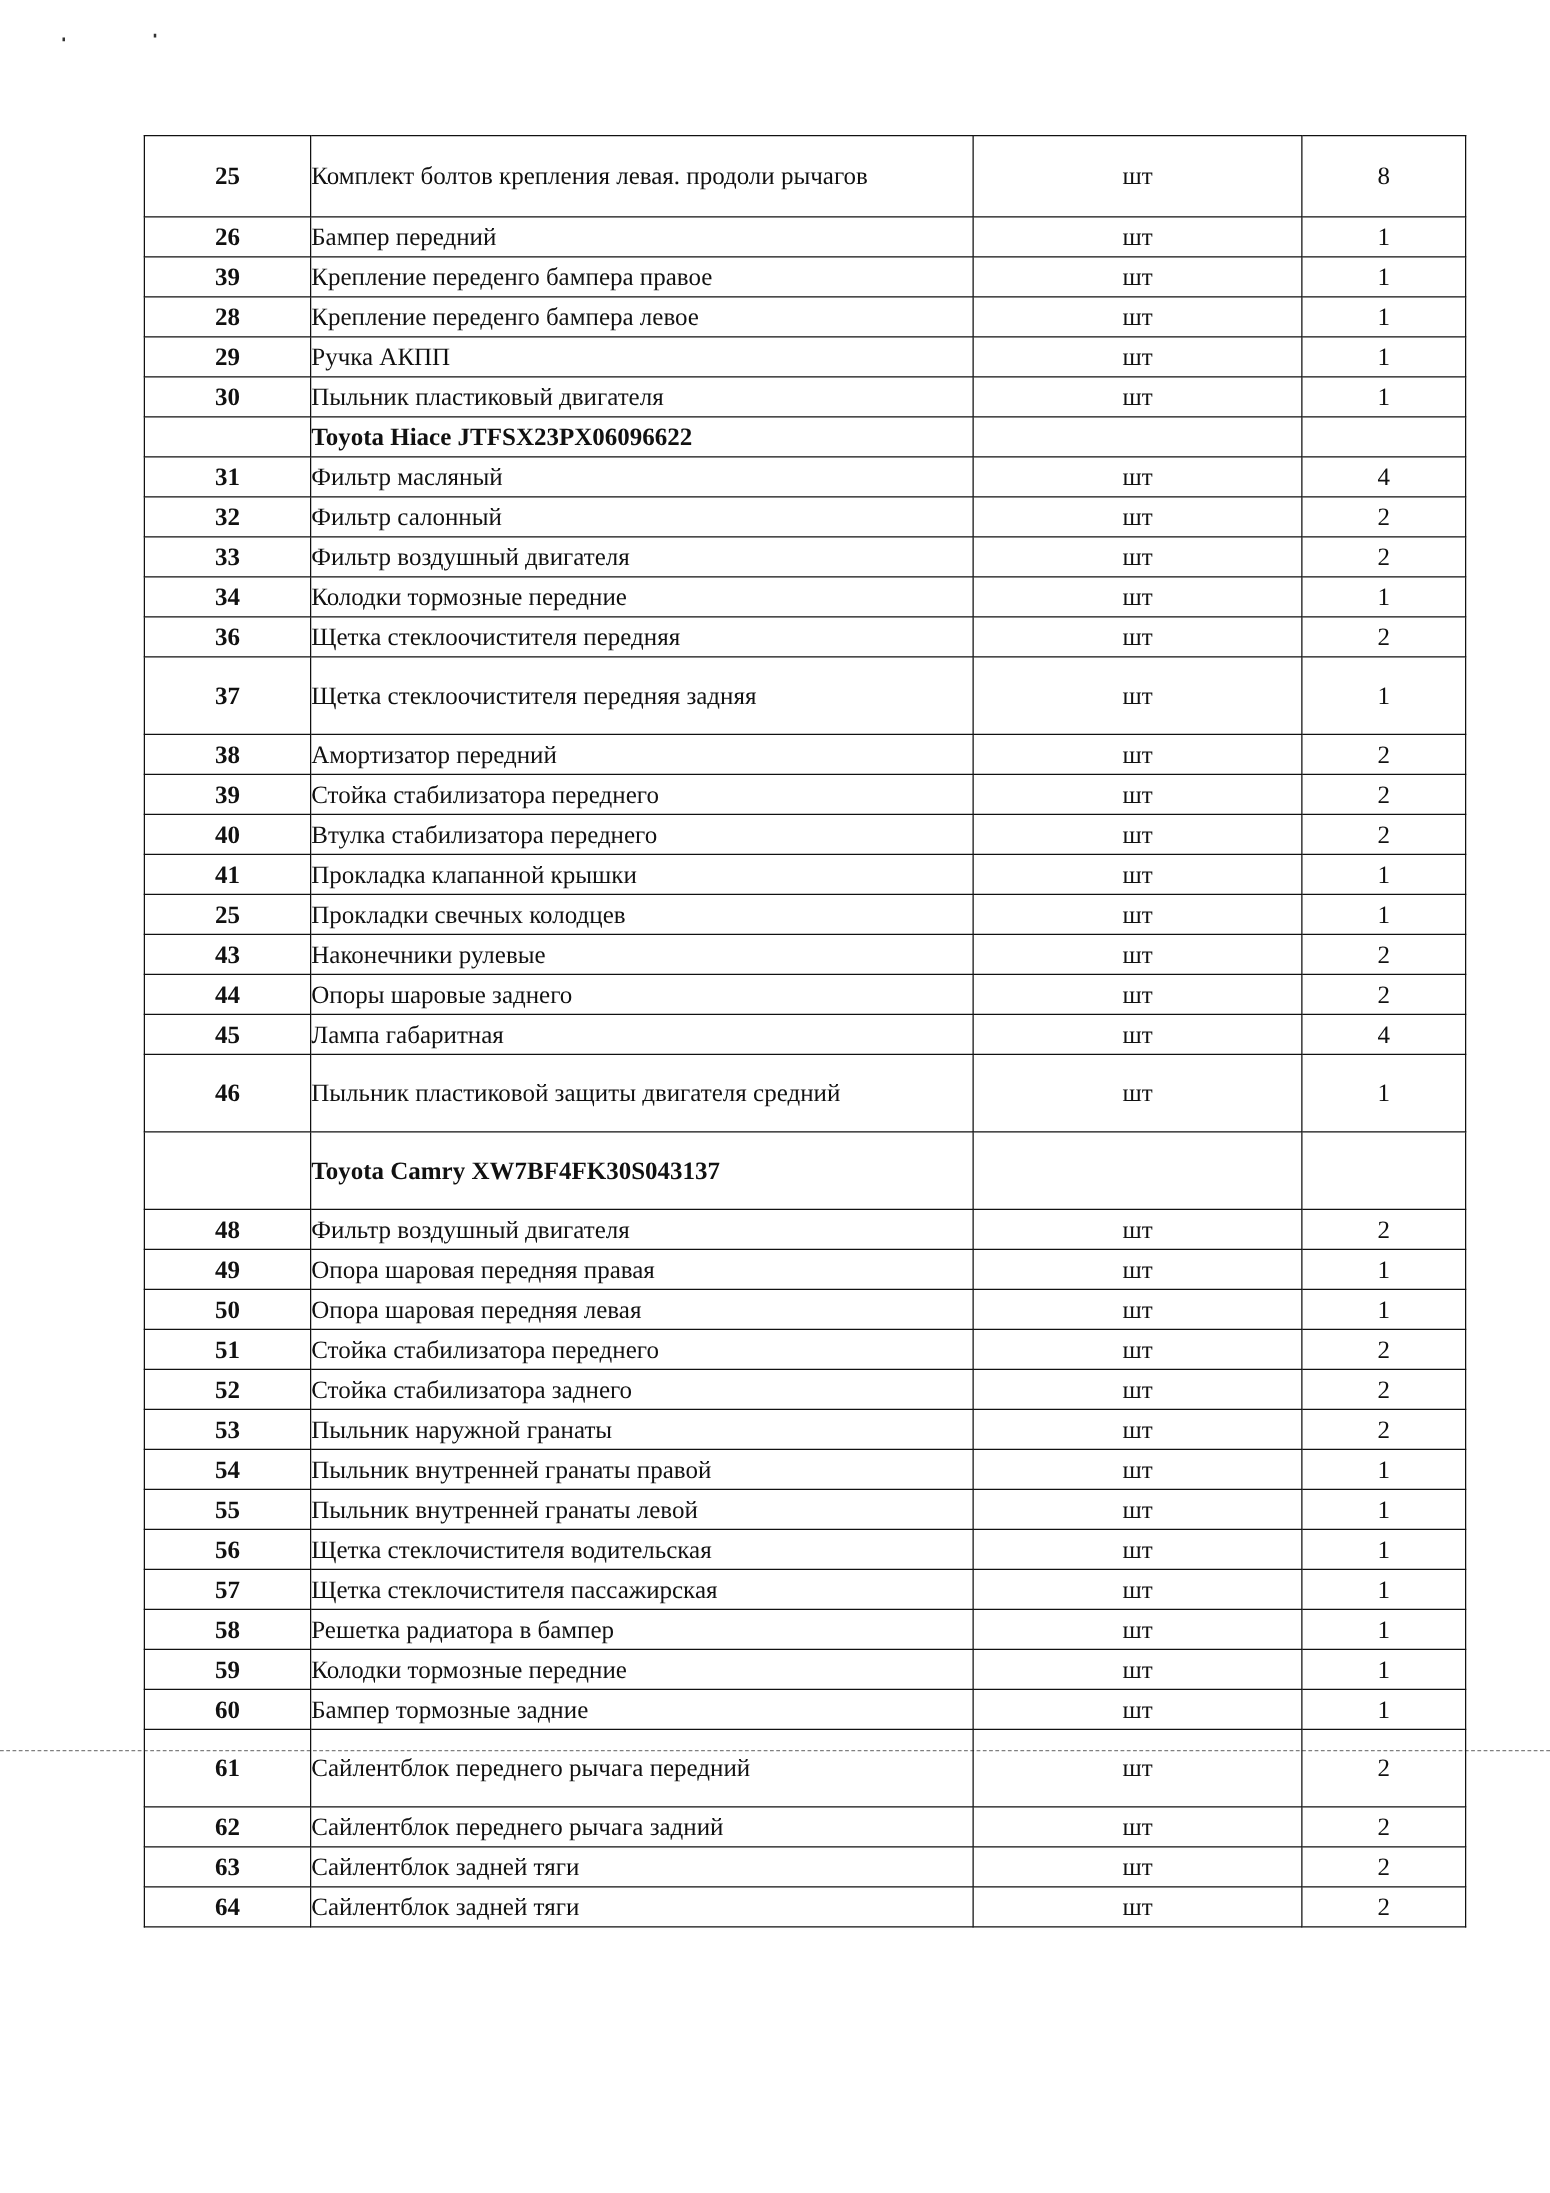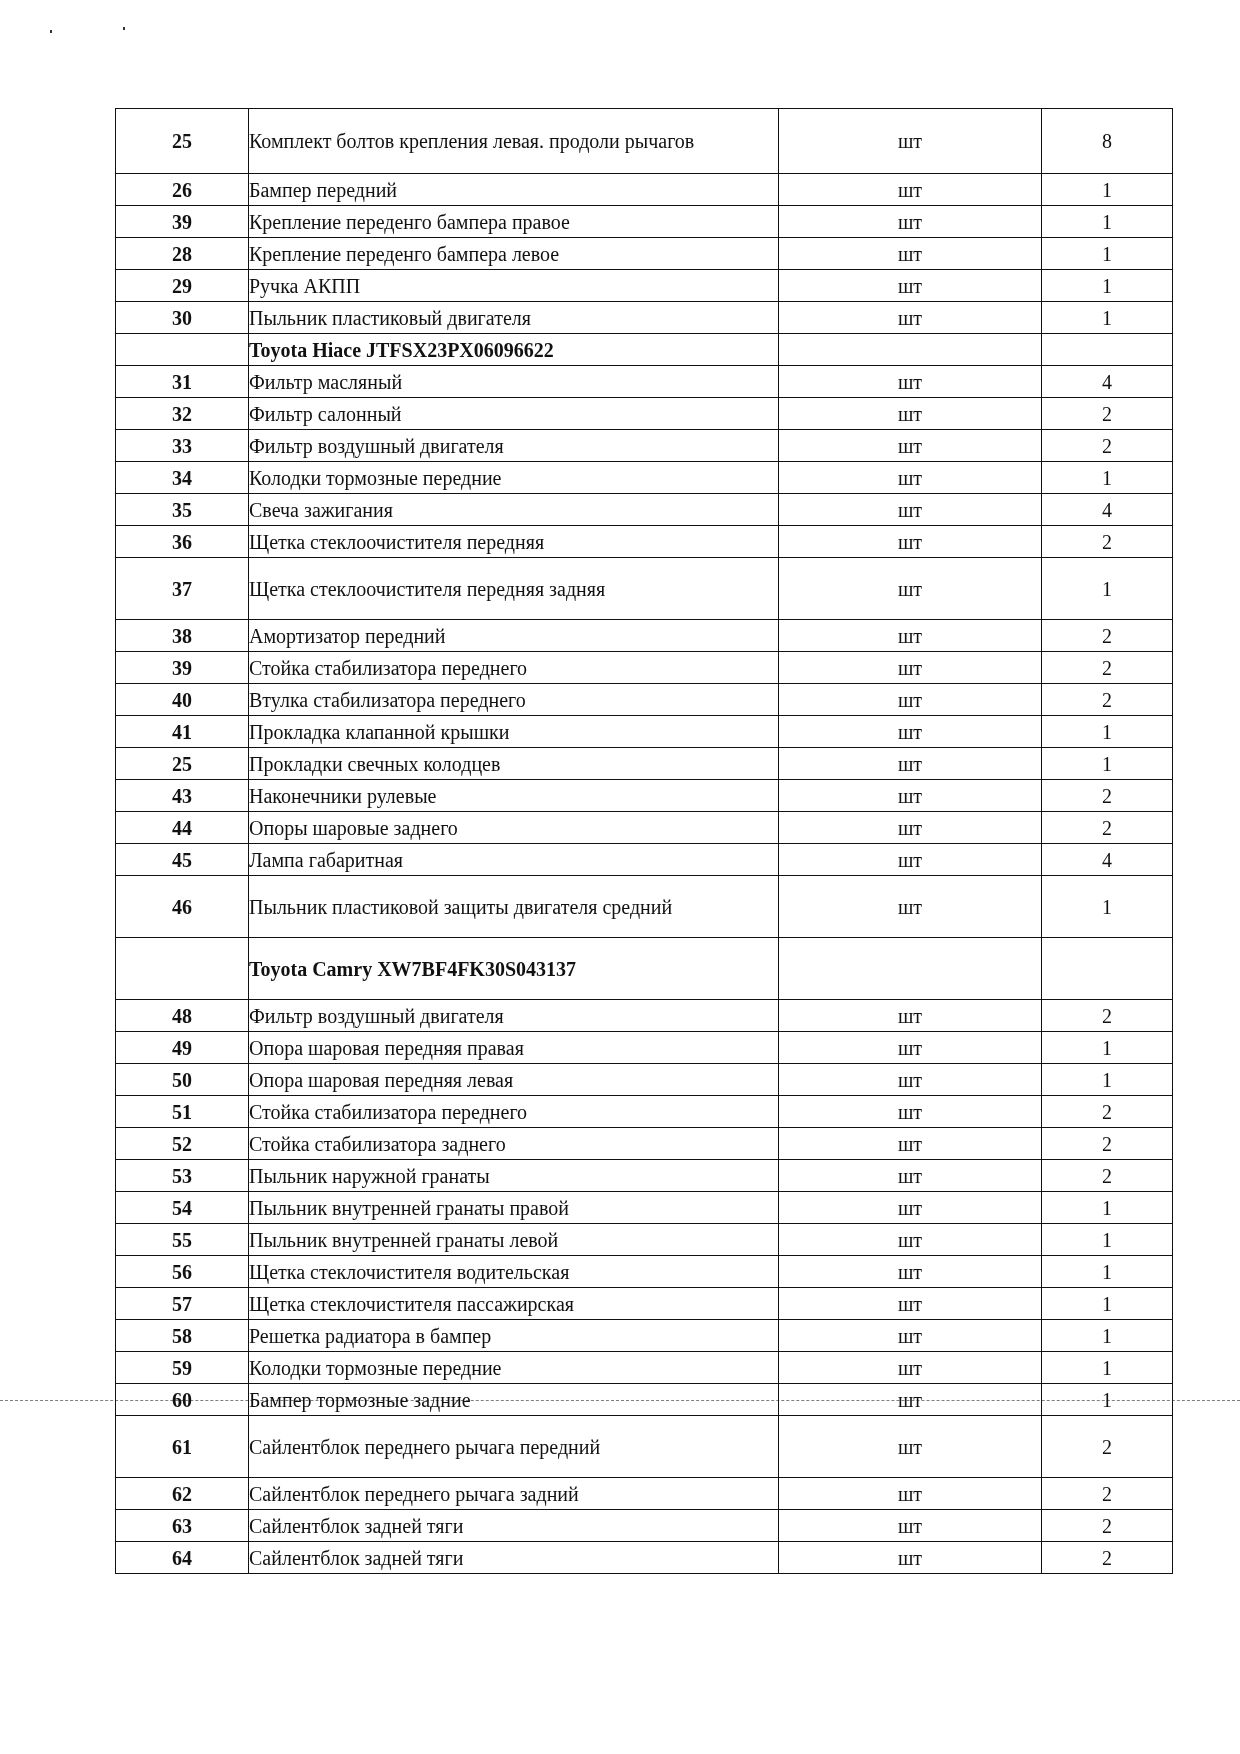--- a/index.html
+++ b/index.html
@@ -103,26 +103,20 @@
           <td class="unit">шт</td>
           <td class="qty">2</td>
         </tr>
         <tr class="r-std">
           <td class="num">34</td>
           <td class="name">Колодки тормозные передние</td>
           <td class="unit">шт</td>
           <td class="qty">1</td>
         </tr>
         <tr class="r-std">
-          <td class="num">35</td>
-          <td class="name">Свеча зажигания</td>
-          <td class="unit">шт</td>
-          <td class="qty">4</td>
-        </tr>
-        <tr class="r-std">
           <td class="num">36</td>
           <td class="name">Щетка стеклоочистителя передняя</td>
           <td class="unit">шт</td>
           <td class="qty">2</td>
         </tr>
         <tr class="r-tall">
           <td class="num">37</td>
           <td class="name">Щетка стеклоочистителя передняя задняя</td>
           <td class="unit">шт</td>
           <td class="qty">1</td>

